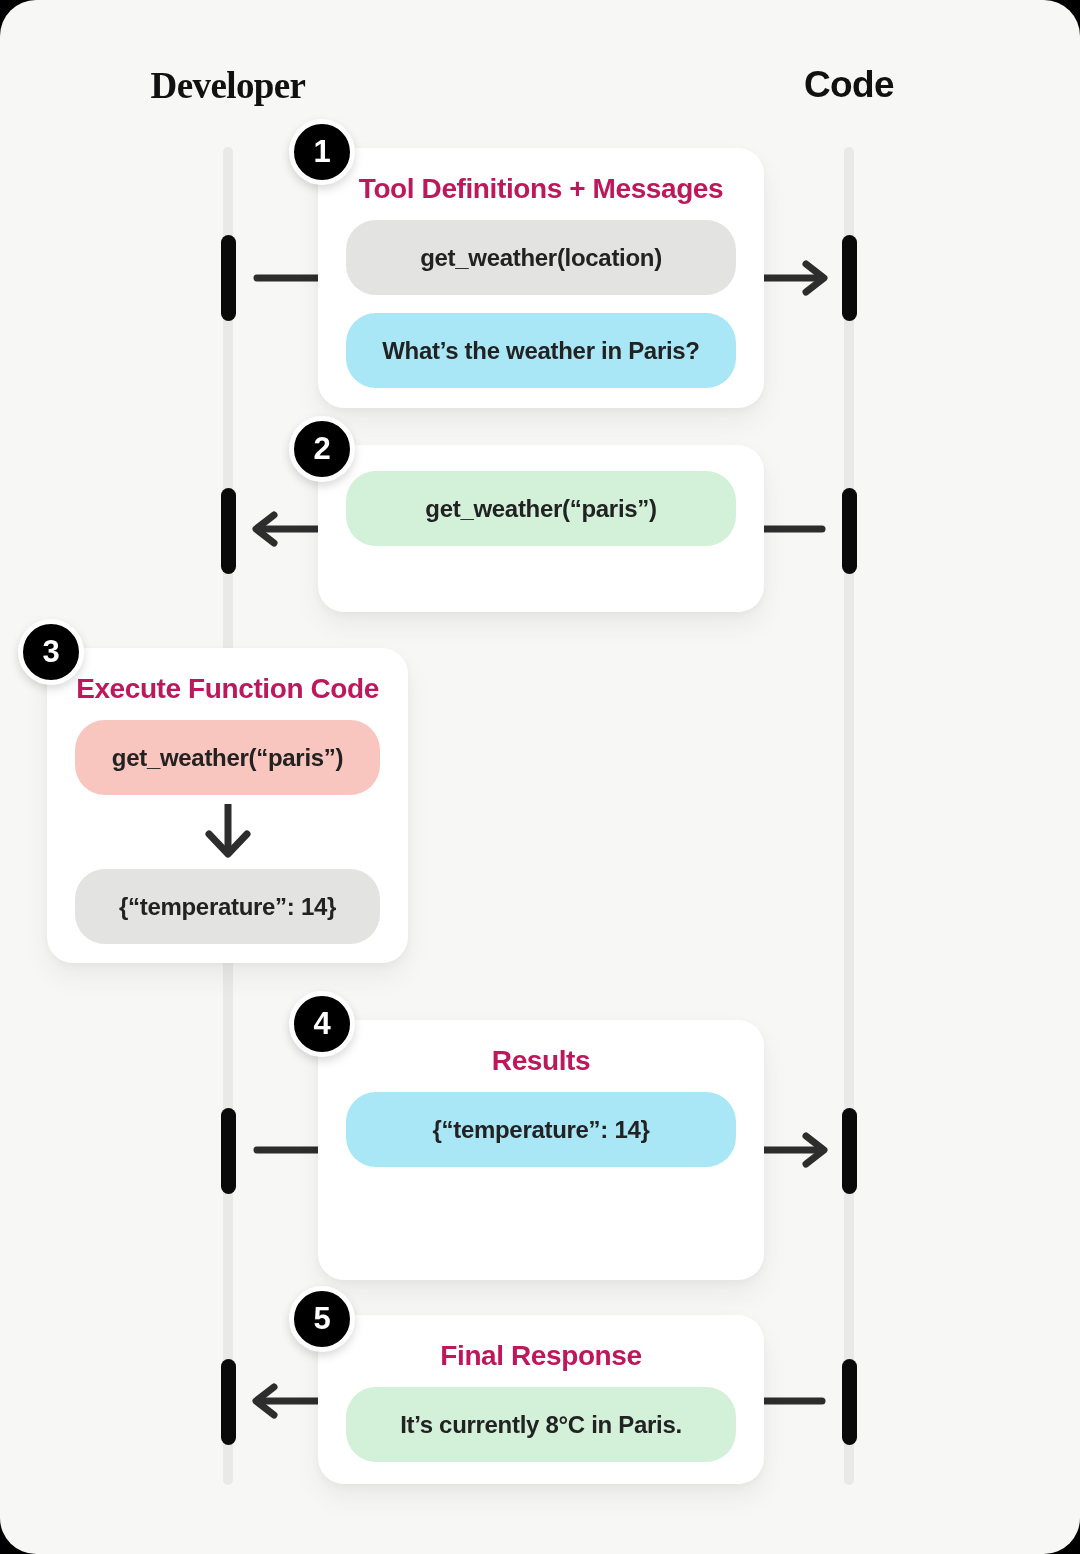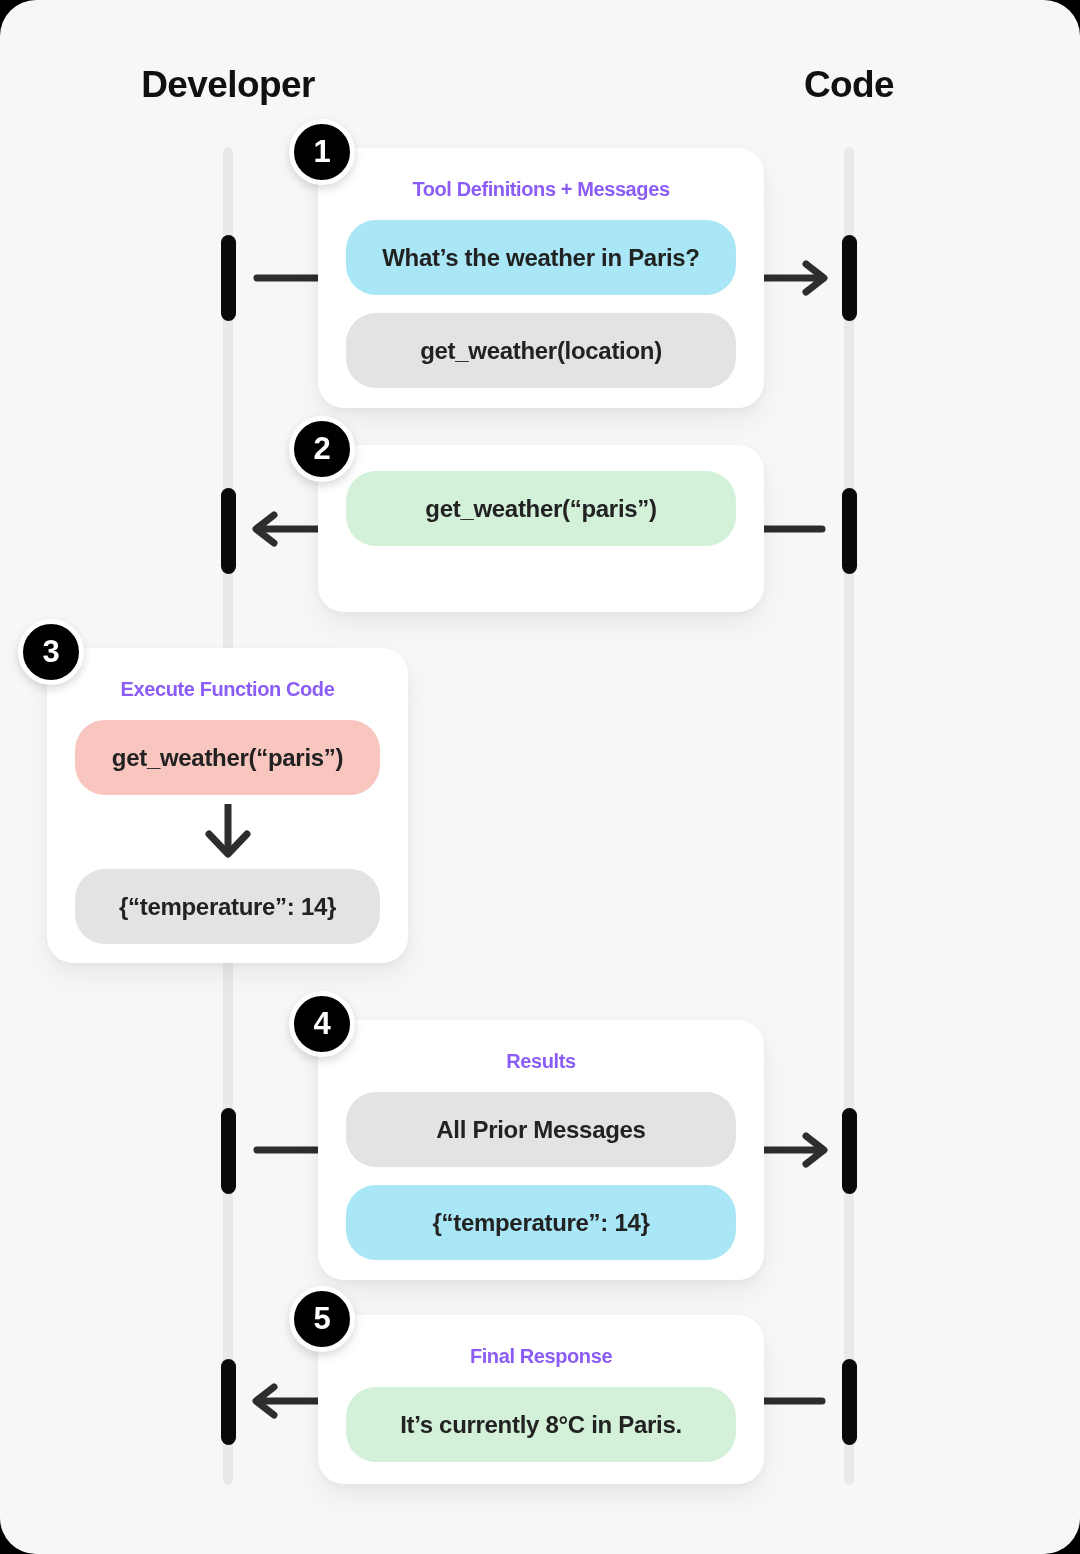--- a/index.html
+++ b/index.html
@@ -5,21 +5,21 @@
   html,body{margin:0;padding:0;background:#000;}
   .canvas{
     position:relative;width:1080px;height:1554px;background:#f7f7f5;
     border-radius:36px;overflow:hidden;
     font-family:"Liberation Sans",sans-serif;
   }
   .actor{
     position:absolute;top:64px;transform:translateX(-50%);
     font-size:37px;font-weight:700;color:#111;letter-spacing:-0.6px;white-space:nowrap;
   }
-  .actor.dev{left:228px;}
+  .actor.dev{left:228px;font-family:Liberation Serif, serif;}
   .actor.model{left:849px;}
   .lifeline{
     position:absolute;top:147px;width:10px;height:1338px;
     background:#e9e9e7;border-radius:5px;
   }
   .lifeline.dev{left:223px;}
   .lifeline.model{left:844px;}
   .abar{
     position:absolute;width:15px;height:86px;background:#0a0a0a;border-radius:8px;z-index:2;
   }
@@ -32,22 +32,22 @@
     position:absolute;background:#fff;border-radius:26px;box-sizing:border-box;
     padding:26px 28px 20px;z-index:4;
     box-shadow:0 14px 28px rgba(0,0,0,0.055),0 3px 8px rgba(0,0,0,0.04);
   }
   #card1{left:318px;top:148px;width:446px;height:260px;}
   #card2{left:318px;top:445px;width:446px;height:167px;}
   #card3{left:47px;top:648px;width:361px;height:315px;}
   #card4{left:318px;top:1020px;width:446px;height:260px;}
   #card5{left:318px;top:1315px;width:446px;height:169px;}
   .card-title{
-    margin:0 0 16px;font-size:20px;line-height:30px;font-weight:700;
-    color:#8b5cf6;text-align:center;letter-spacing:-0.4px;
+    margin:0 0 16px;font-size:28px;line-height:30px;font-weight:700;
+    color:#be185d;text-align:center;letter-spacing:-0.4px;
   }
   .pill{
     height:75px;border-radius:30px;display:flex;align-items:center;justify-content:center;
     font-size:24px;font-weight:700;color:#222;letter-spacing:-0.3px;white-space:nowrap;
   }
   .pill + .pill{margin-top:18px;}
   .pill.gray{background:#e3e3e2;}
   .pill.blue{background:#a9e7f6;}
   .pill.green{background:#d3f0d9;}
   .pill.red{background:#f9c5bf;}
@@ -95,22 +95,22 @@
   <svg class="arrow" style="top:1383px;" viewBox="0 0 580 36">
     <line x1="9" y1="18" x2="572" y2="18"></line>
     <polyline points="24,4 6,18 24,32"></polyline>
   </svg>
 
   <section class="card" id="card1">
     <div class="badge">
         <span>1</span>
       </div>
     <h3 class="card-title">Tool Definitions + Messages</h3>
+    <div class="pill gray" style="background-color: rgb(227, 227, 226);">get_weather(location)</div>
     <div class="pill blue" style="background-color: rgb(169, 231, 246);">What’s the weather in Paris?</div>
-    <div class="pill gray" style="background-color: rgb(227, 227, 226);">get_weather(location)</div>
   </section>
 
   <section class="card" id="card2">
     <div class="badge">
         <span>2</span>
       </div>
     <div class="pill green" style="background-color: rgb(211, 240, 217);">get_weather(“paris”)</div>
   </section>
 
   <section class="card" id="card3">
@@ -124,21 +124,20 @@
       <polyline points="13,30 32,50 51,30"></polyline>
     </svg>
     <div class="pill gray" style="background-color: rgb(227, 227, 226);">{“temperature”: 14}</div>
   </section>
 
   <section class="card" id="card4">
     <div class="badge">
         <span>4</span>
       </div>
     <h3 class="card-title">Results</h3>
-    <div class="pill gray" style="background-color: rgb(227, 227, 226);">All Prior Messages</div>
     <div class="pill blue" style="background-color: rgb(169, 231, 246);">{“temperature”: 14}</div>
   </section>
 
   <section class="card" id="card5">
     <div class="badge">
         <span>5</span>
       </div>
     <h3 class="card-title">Final Response</h3>
     <div class="pill green" style="background-color: rgb(211, 240, 217);">It’s currently 8°C in Paris.</div>
   </section>

